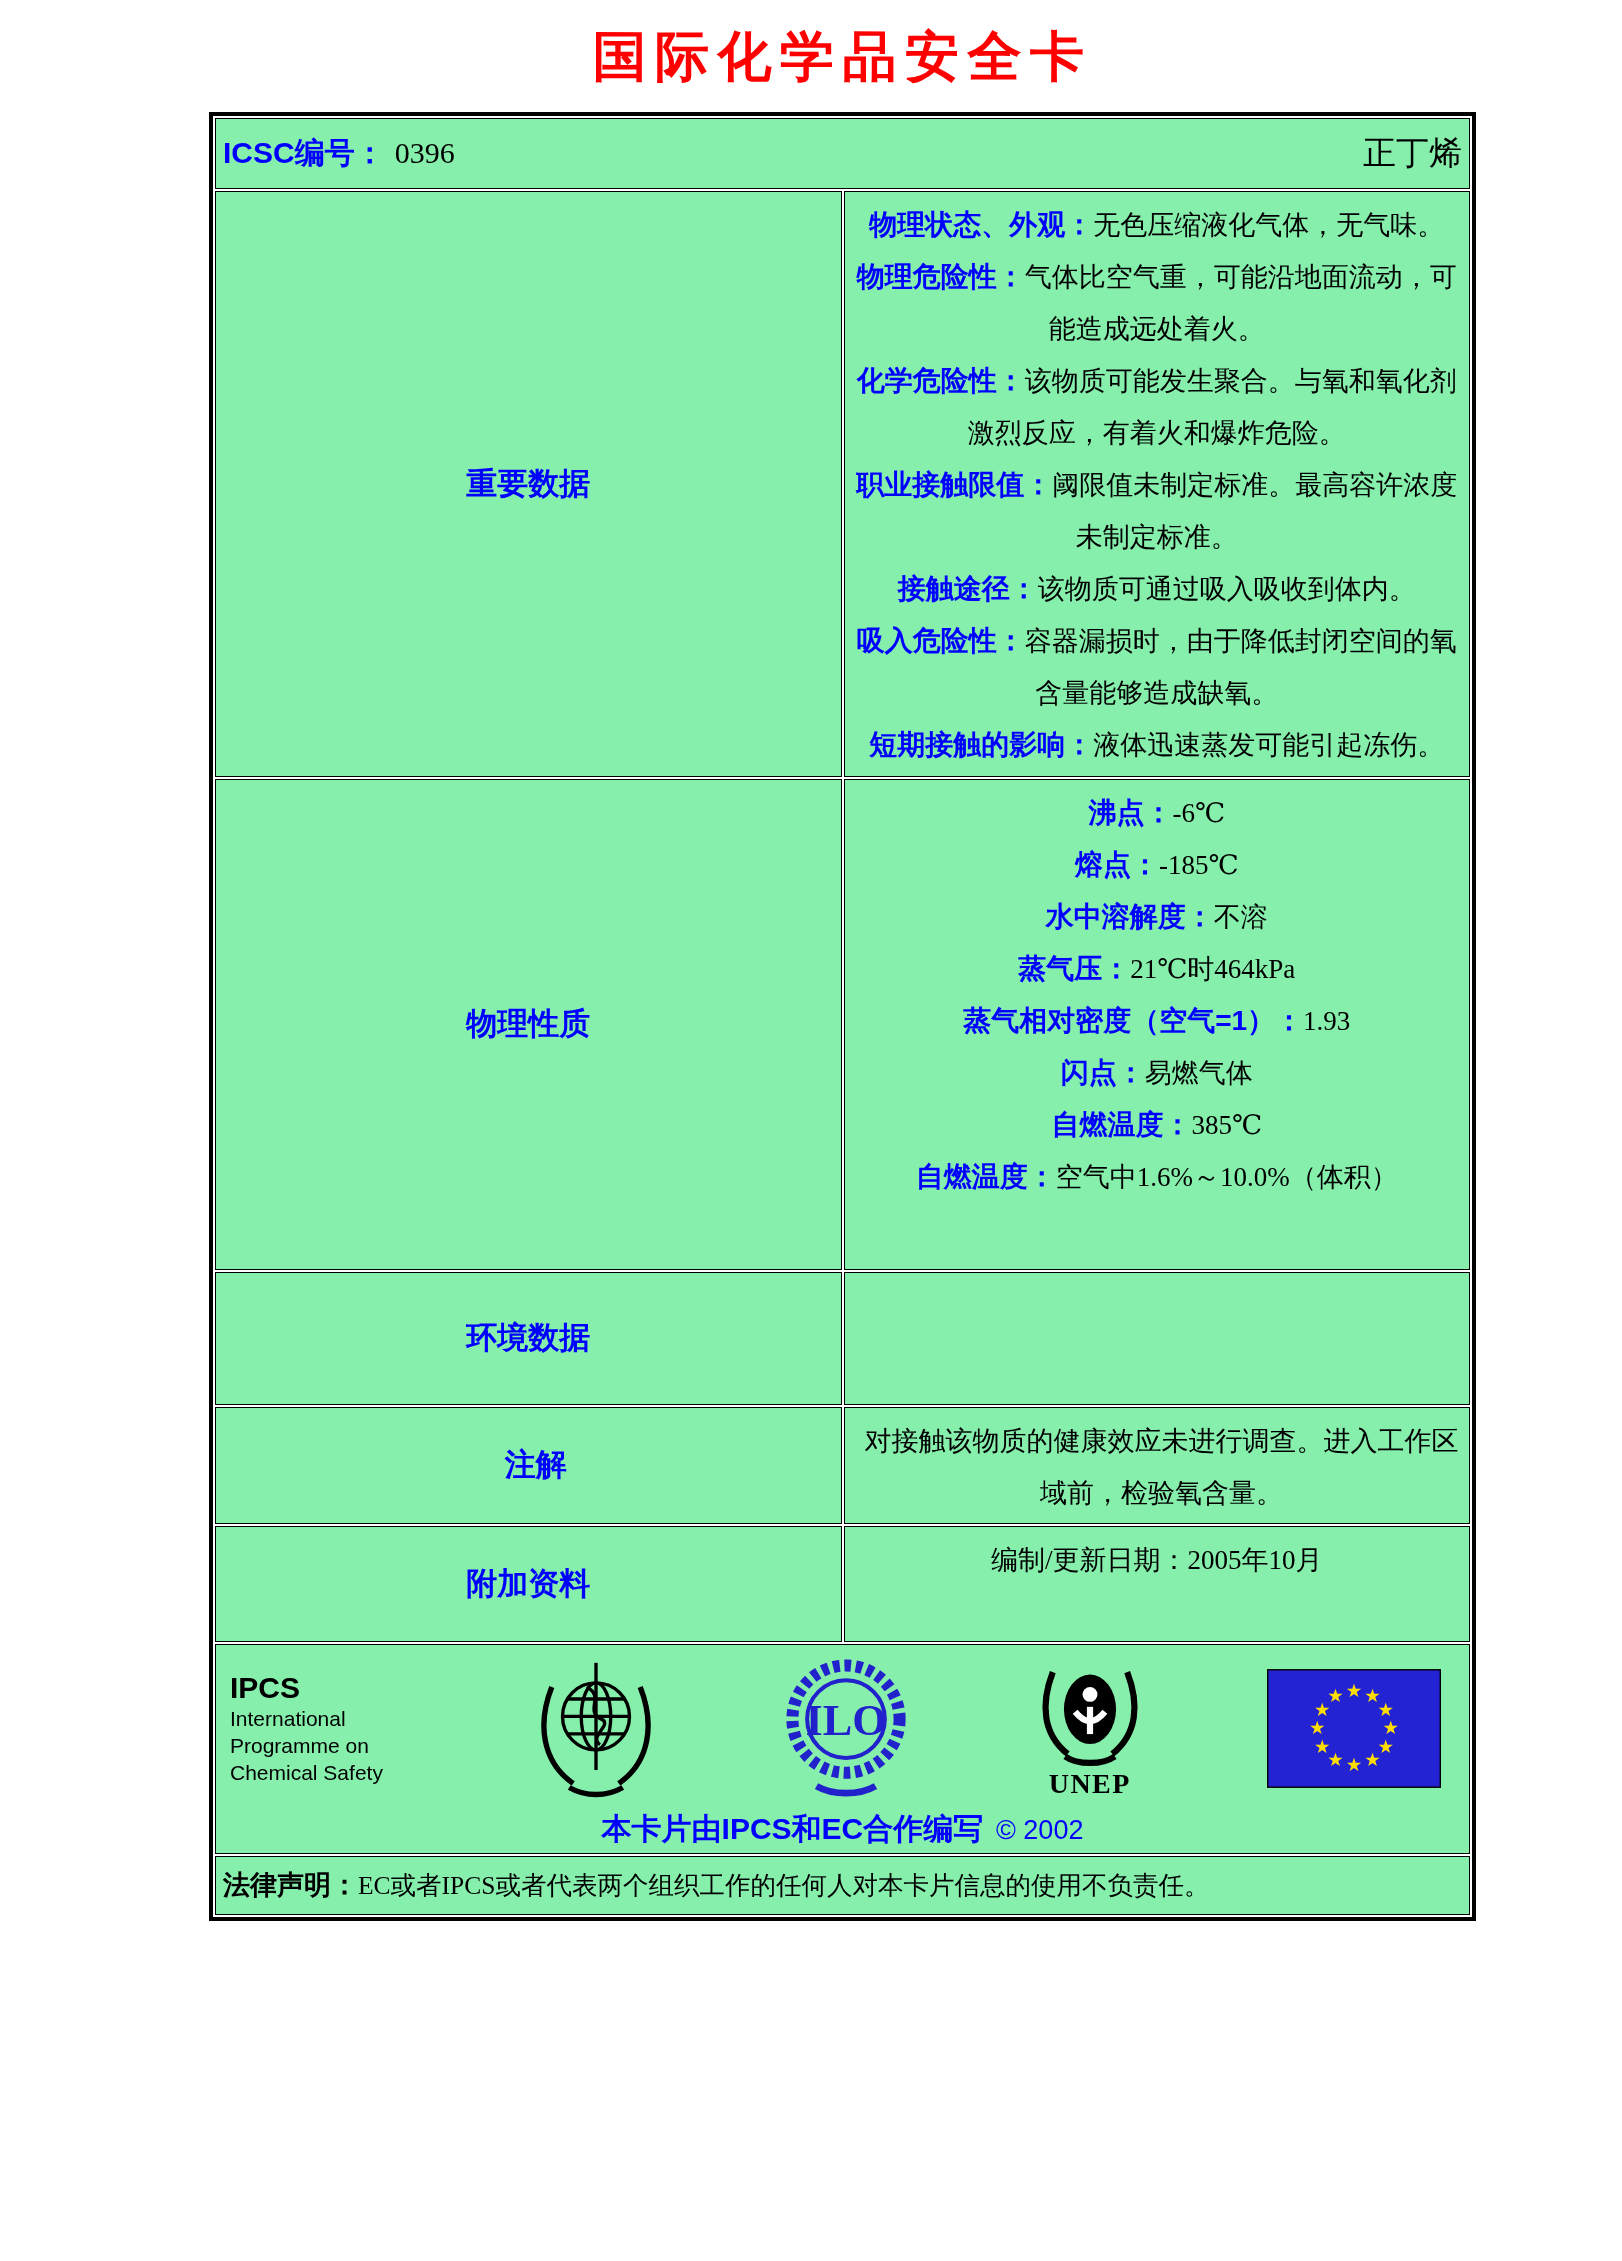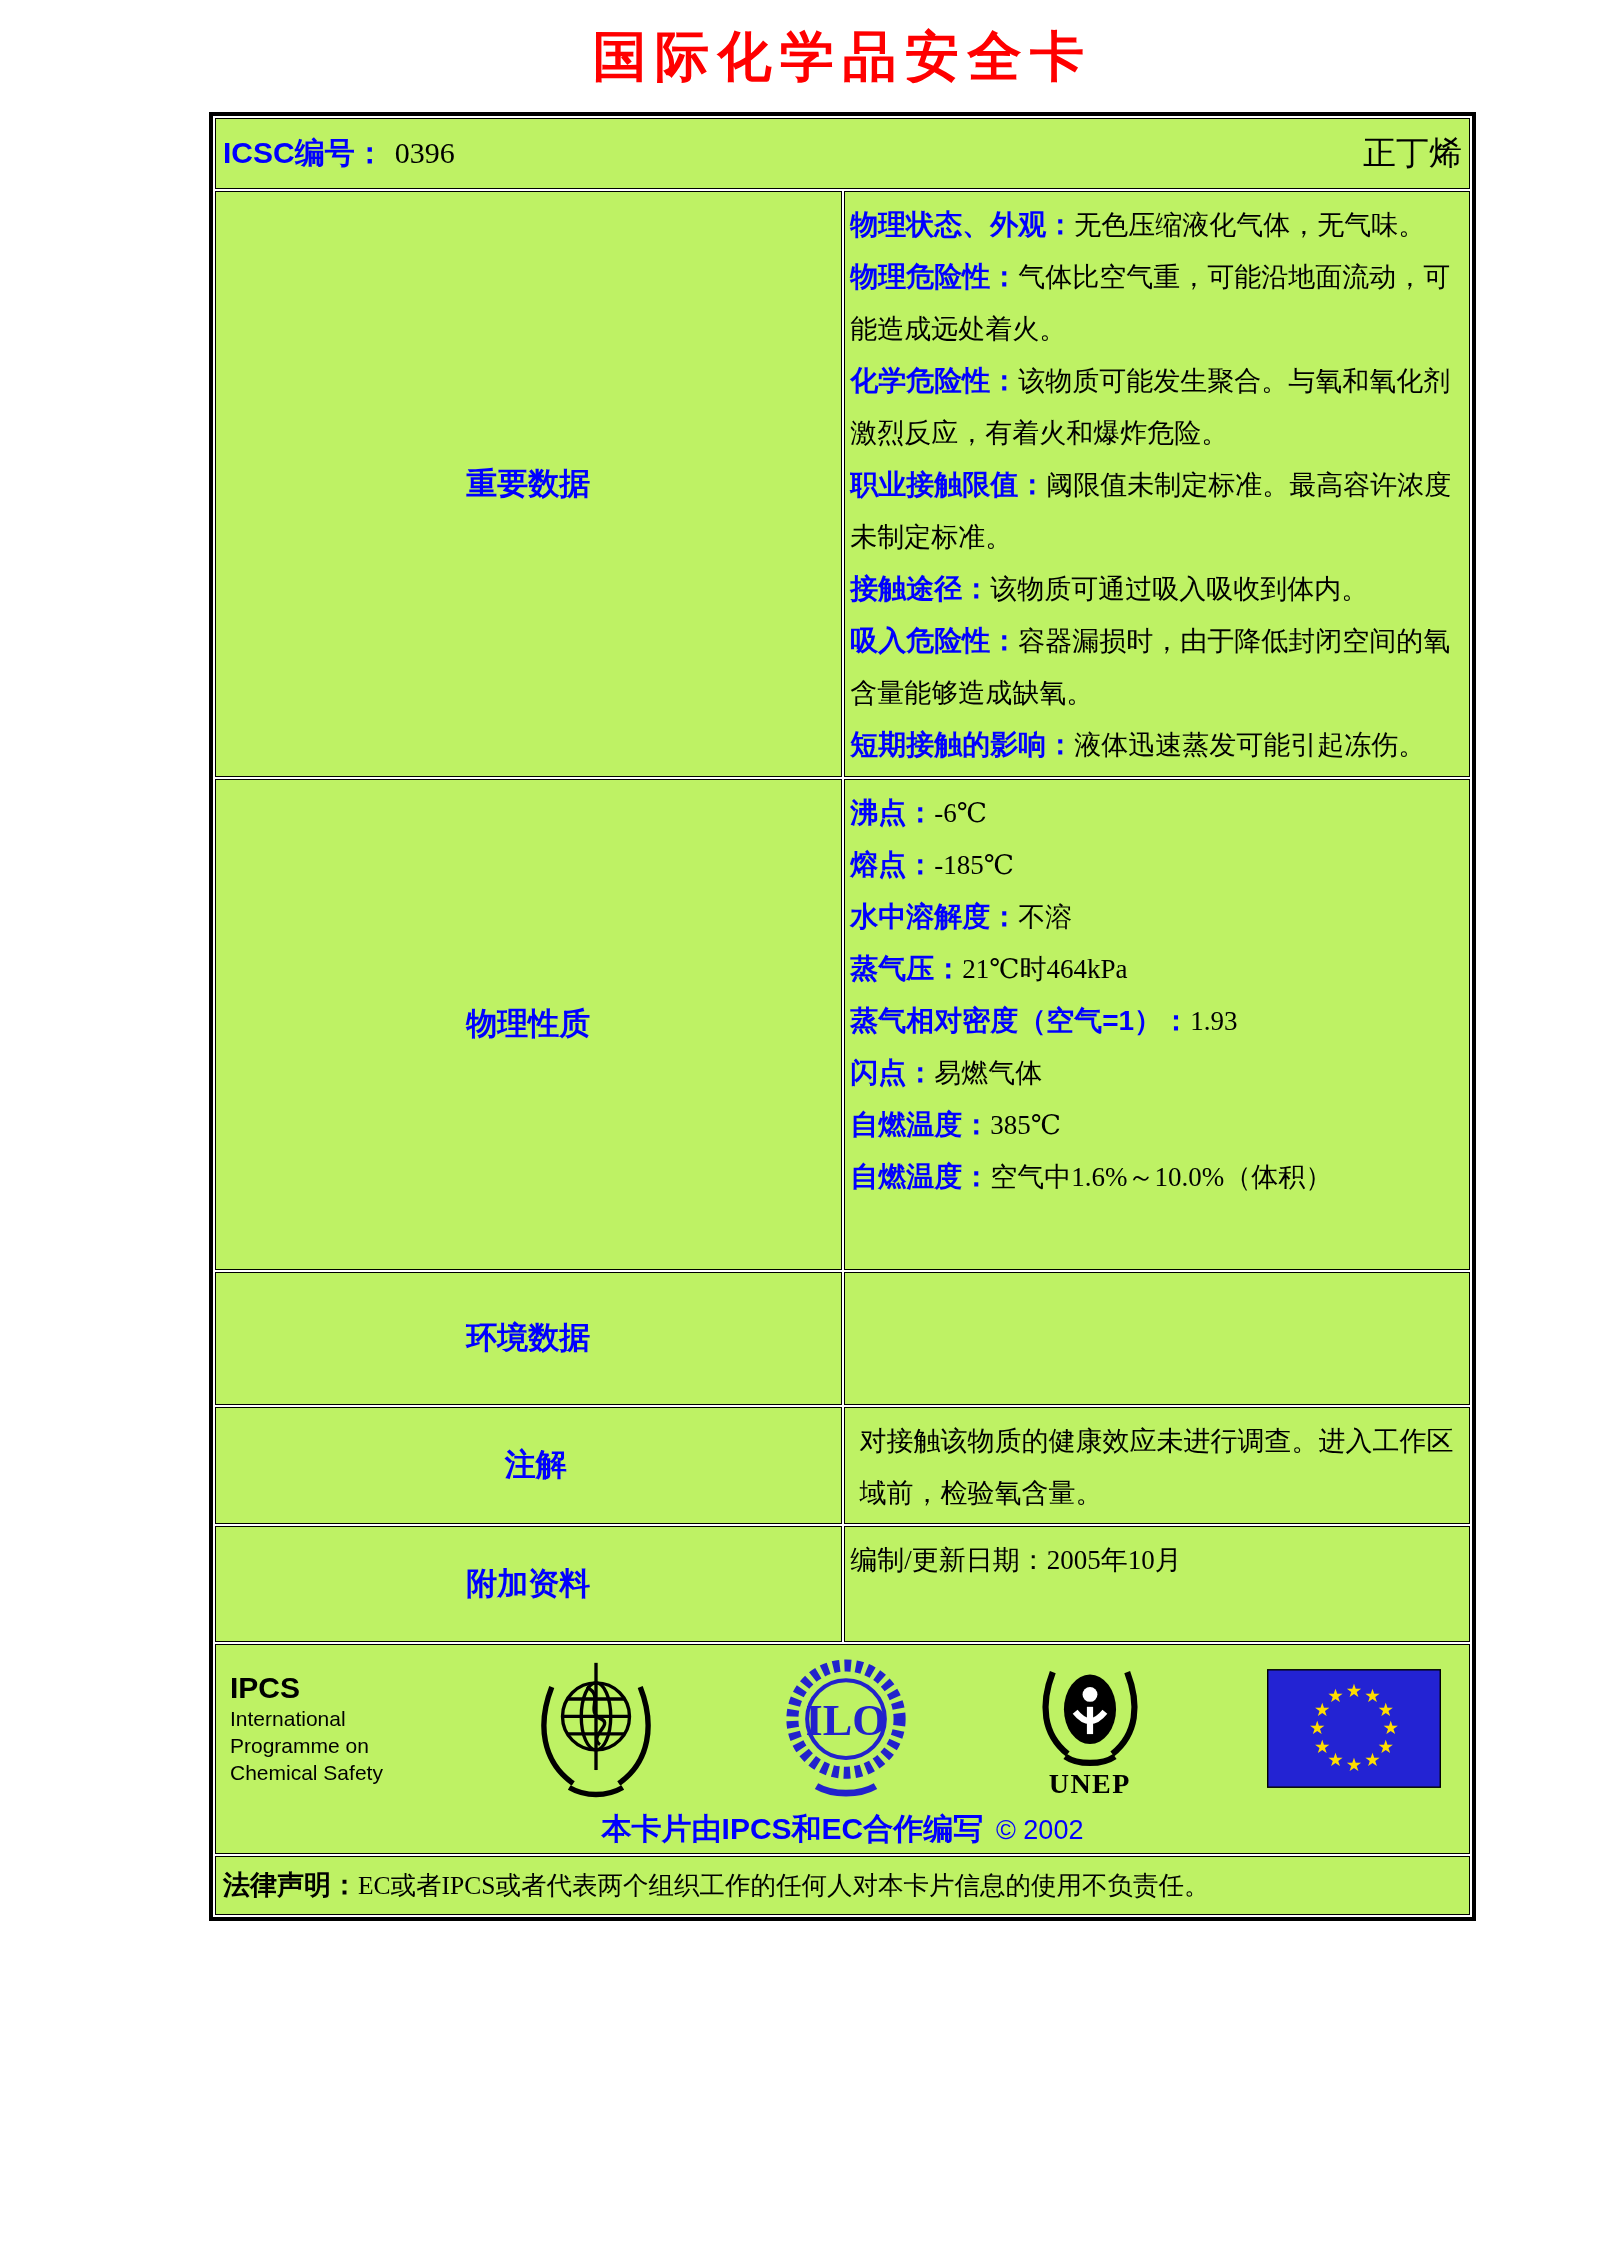--- a/index.html
+++ b/index.html
@@ -24,32 +24,32 @@
   table.card {
     margin-left:209px;
     margin-top:18.4px;
     width:1267px;
     border:4.2px solid #000;
     border-collapse:separate;
     border-spacing:2.8px;
     table-layout:fixed;
     background:#fff;
   }
-  td { border:1.4px solid #000; vertical-align:top; background:#bef264; }
+  td { border:1.4px solid #000; vertical-align:top; background:#86efac; }
   td.row-label {
     width:178px;
     vertical-align:middle;
     text-align:center;
     color:#0000ff;
     font-weight:bold;
     font-size:31px;
     font-family:"Liberation Sans","DejaVu Sans",sans-serif;
   }
   td.content { padding:7px 5.7px 4.2px 5.7px; font-size:27px; }
-  .entry { line-height:52px; }
+  .entry { line-height:52px;text-align:center; }
   .elabel {
     color:#0000ff;
     font-weight:bold;
     font-family:"Liberation Sans","DejaVu Sans",sans-serif;
     font-size:28px;
   }
   td.header-cell {
     height:71px;
     padding:4.2px 7px;
     vertical-align:middle;

